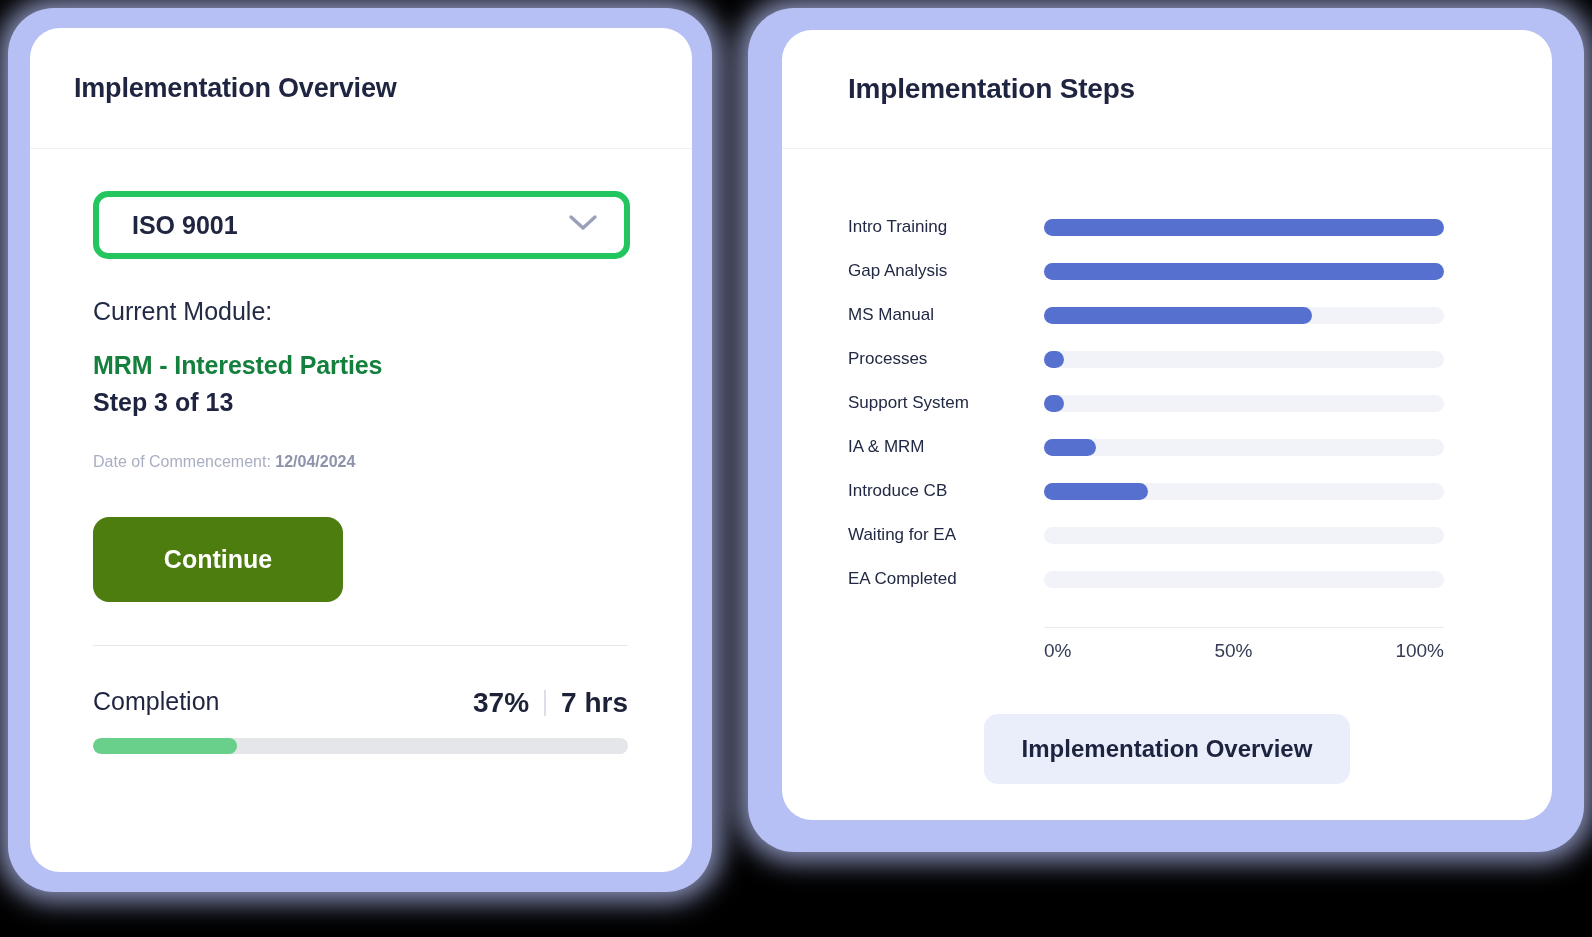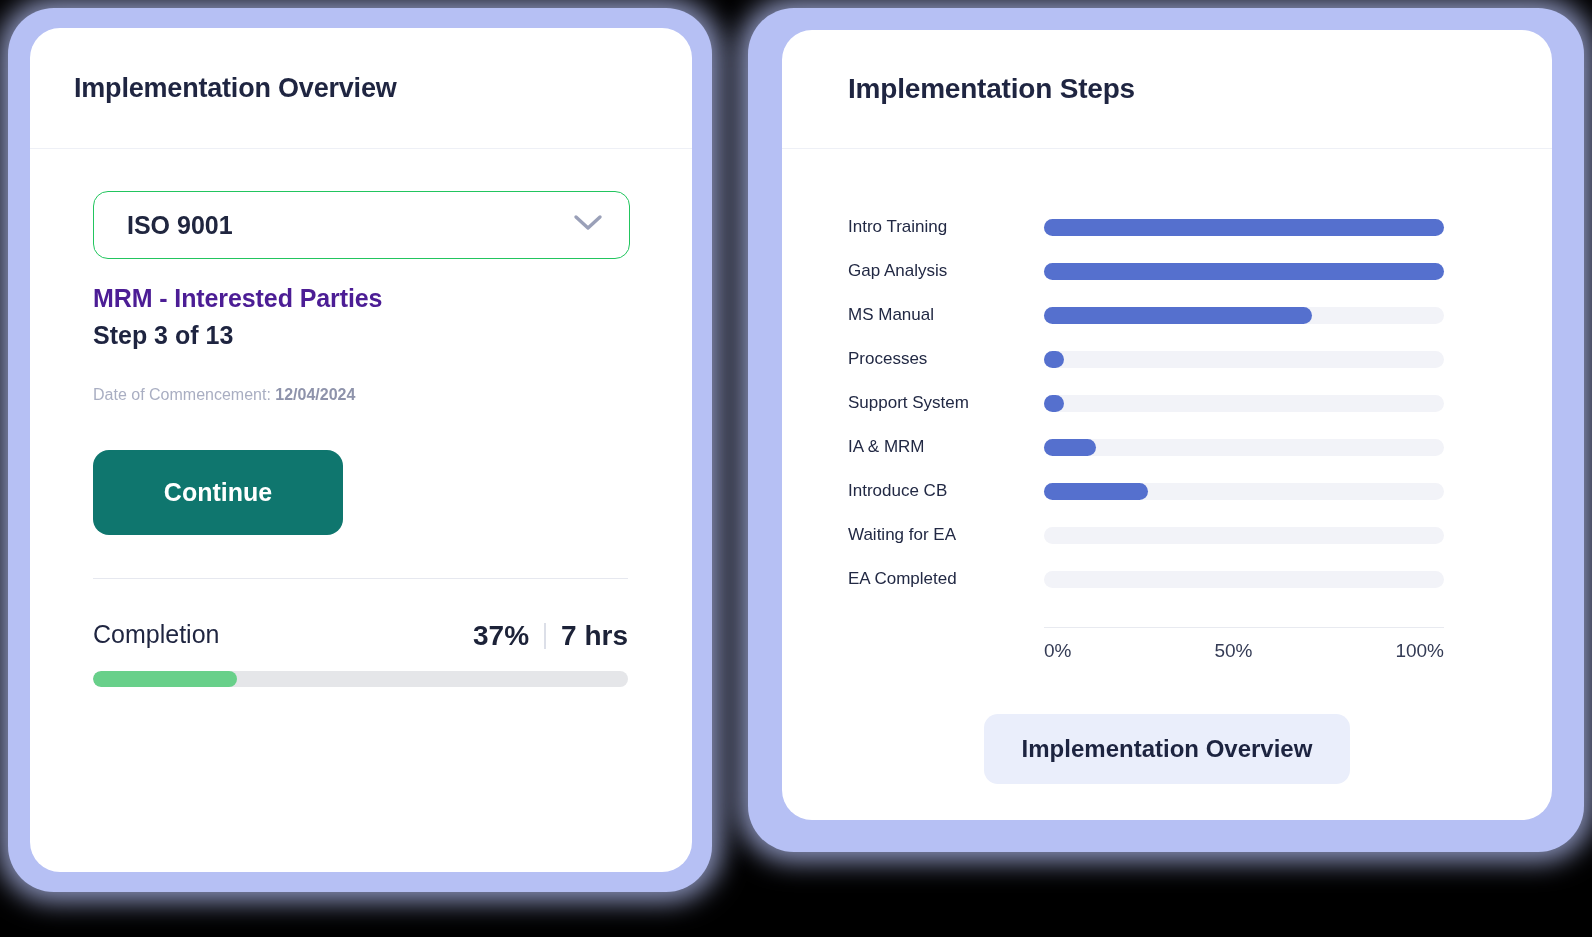--- a/index.html
+++ b/index.html
@@ -33,43 +33,43 @@
   .card-title{
     font-size:27px;font-weight:bold;color:#1f2541;letter-spacing:-.2px;
   }
   .card.right .card-title{font-size:28px;}
 
   
   .left-body{padding:42px 32px 0 63px;}
 
   .select-box{
     width:537px;height:68px;box-sizing:border-box;
-    border:1px solid #22c55e;border-radius:15px;background:#fff;
+    border:6px solid #22c55e;border-radius:15px;background:#fff;
     display:flex;align-items:center;justify-content:space-between;
     padding:0 26px 0 33px;
   }
   .select-value{font-size:25px;font-weight:bold;color:#20263f;}
   .chev{display:block;}
 
   .current-module-label{
     margin-top:38px;font-size:25px;color:#232a44;font-weight:normal;
   }
   .module-name{
-    margin-top:25px;font-size:25px;font-weight:bold;color:#4c1d95;
+    margin-top:25px;font-size:25px;font-weight:bold;color:#15803d;
     letter-spacing:-.1px;
   }
   .step-line{margin-top:8px;font-size:25px;font-weight:bold;color:#1e2440;}
   .doc-line{
     margin-top:36px;font-size:16px;color:#a9aec2;
   }
   .doc-line b{color:#8e93ab;font-weight:bold;}
 
   .continue-btn{
     margin-top:46px;width:250px;height:85px;border:0;cursor:pointer;
-    background:#0f766e;border-radius:16px;color:#fff;
+    background:#4d7c0f;border-radius:16px;color:#fff;
     font-size:25px;font-weight:bold;font-family:inherit;
     display:flex;align-items:center;justify-content:center;
   }
 
   .hr{margin:43px 0 0 0;width:535px;height:1px;background:#e6e8ef;}
 
   .completion-row{
     margin-top:41px;width:535px;display:flex;align-items:flex-start;
     justify-content:space-between;
   }
@@ -134,20 +134,21 @@
 
       <div class="select-box">
         <span class="select-value">ISO 9001</span>
         <span class="chev">
           <svg width="30" height="18" viewBox="0 0 30 18">
             <path d="M3 3 L15 14 L27 3" fill="none" stroke="#9aa0b8" stroke-width="3.4" stroke-linecap="round" stroke-linejoin="round"></path>
           </svg>
         </span>
       </div>
 
+      <div class="current-module-label">Current Module:</div>
 
       <div class="module-name">MRM - Interested Parties</div>
 
       <div class="step-line">Step 3 of 13</div>
 
       <div class="doc-line">
         <span>Date of Commencement:</span>
         <b>12/04/2024</b>
       </div>
 

